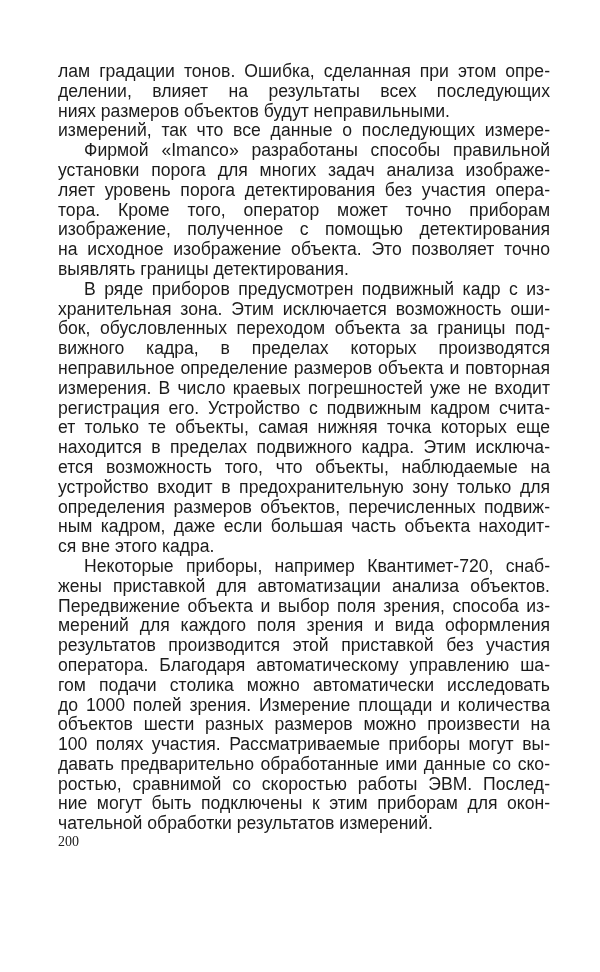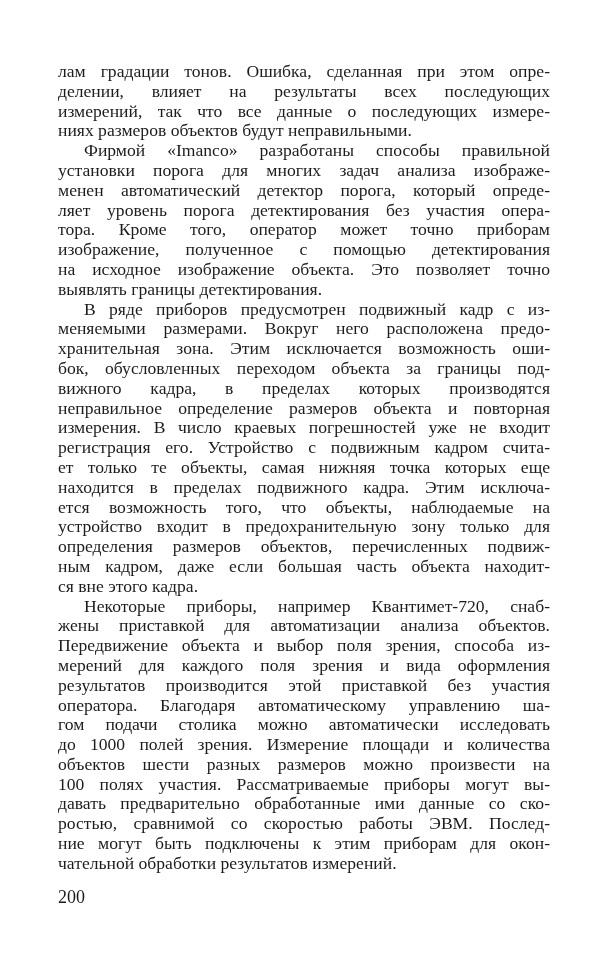--- a/index.html
+++ b/index.html
@@ -2,69 +2,67 @@
 <html><head>
 <meta charset="utf-8">
 <style>
   html, body { margin: 0; padding: 0; background: #ffffff; }
   body { width: 600px; height: 972px; position: relative; overflow: hidden; }
   .page {
     position: absolute;
     left: 58px;
     top: 62px;
     width: 492px;
-    font-family: Liberation Serif, serif;
+    font-family: Liberation Sans, sans-serif;
     font-size: 17.6px;
     line-height: 19.8px;
     color: #1c1c1c;
   }
   .line {
     display: block;
     white-space: nowrap;
     text-align: justify;
     text-align-last: justify;
     height: 19.8px;
   }
   .line.last { text-align-last: left; }
   .line.indent { padding-left: 26px; }
   .page-number {
     position: absolute;
     left: 58px;
-    top: 887px;
+    top: 834px;
     font-family: "Liberation Serif", "DejaVu Serif", serif;
-    font-size: 18px;
+    font-size: 14px;
     color: #1c1c1c;
   }
 </style>
 </head>
 <body>
 
 <div class="page">
 
   <div>
     <span class="line">лам градации тонов. Ошибка, сделанная при этом опре-</span>
     <span class="line">делении, влияет на результаты всех последующих</span>
+    <span class="line last">ниях размеров объектов будут неправильными.</span>
     <span class="line">измерений, так что все данные о последующих измере-</span>
-    <span class="line last">ниях размеров объектов будут неправильными.</span>
   </div>
 
   <div>
     <span class="line indent">Фирмой «Imanco» разработаны способы правильной</span>
     <span class="line">установки порога для многих задач анализа изображе-</span>
-    <span class="line">менен автоматический детектор порога, который опреде-</span>
     <span class="line">ляет уровень порога детектирования без участия опера-</span>
     <span class="line">тора. Кроме того, оператор может точно приборам</span>
     <span class="line">изображение, полученное с помощью детектирования</span>
     <span class="line">на исходное изображение объекта. Это позволяет точно</span>
     <span class="line last">выявлять границы детектирования.</span>
   </div>
 
   <div>
     <span class="line indent">В ряде приборов предусмотрен подвижный кадр с из-</span>
-    <span class="line">меняемыми размерами. Вокруг него расположена предо-</span>
     <span class="line">хранительная зона. Этим исключается возможность оши-</span>
     <span class="line">бок, обусловленных переходом объекта за границы под-</span>
     <span class="line">вижного кадра, в пределах которых производятся</span>
     <span class="line">неправильное определение размеров объекта и повторная</span>
     <span class="line">измерения. В число краевых погрешностей уже не входит</span>
     <span class="line">регистрация его. Устройство с подвижным кадром счита-</span>
     <span class="line">ет только те объекты, самая нижняя точка которых еще</span>
     <span class="line">находится в пределах подвижного кадра. Этим исключа-</span>
     <span class="line">ется возможность того, что объекты, наблюдаемые на</span>
     <span class="line">устройство входит в предохранительную зону только для</span>

